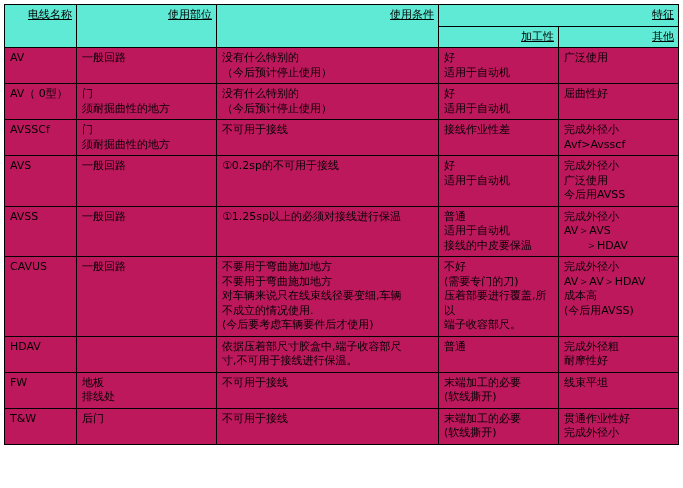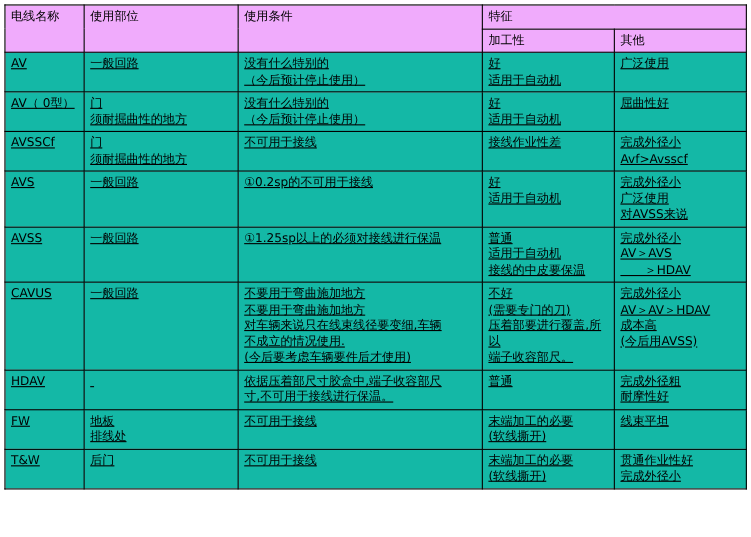--- a/index.html
+++ b/index.html
@@ -24,30 +24,30 @@
     table-layout: fixed;
   }
   table.spec th, table.spec td {
     border: 1px solid #000000;
     vertical-align: top;
     padding: 3px 4px 3px 5px;
     line-height: 1.32;
     font-weight: normal;
   }
   thead th {
-    background: #f0abfc;
-    text-align: left;
+    background: #5eead4;
+    text-align: right;
     vertical-align: middle;
     padding-top: 4px;
     padding-bottom: 4px;
+    text-decoration: underline;
   }
   tbody td {
-    background: #14b8a6;
+    background: #be185d;
     height: 1px;
-    text-decoration: underline;
   }
   .c-name   { width: 62px; }
   .c-part   { width: 130px; }
   .c-cond   { width: 212px; }
   .c-work   { width: 136px; }
   .c-other  { width: 129px; }
   .line { display: block; }
 </style>
 </head>
 <body>
@@ -135,21 +135,21 @@
           <td class="c-cond">
             <span class="line">①0.2sp的不可用于接线</span>
           </td>
           <td class="c-work">
             <span class="line">好</span>
             <span class="line">适用于自动机</span>
           </td>
           <td class="c-other">
             <span class="line">完成外径小</span>
             <span class="line">广泛使用</span>
-            <span class="line">对AVSS来说</span>
+            <span class="line">今后用AVSS</span>
           </td>
         </tr>
         <tr>
           <td class="c-name">
             <span class="line">AVSS</span>
           </td>
           <td class="c-part">
             <span class="line">一般回路</span>
           </td>
           <td class="c-cond">

